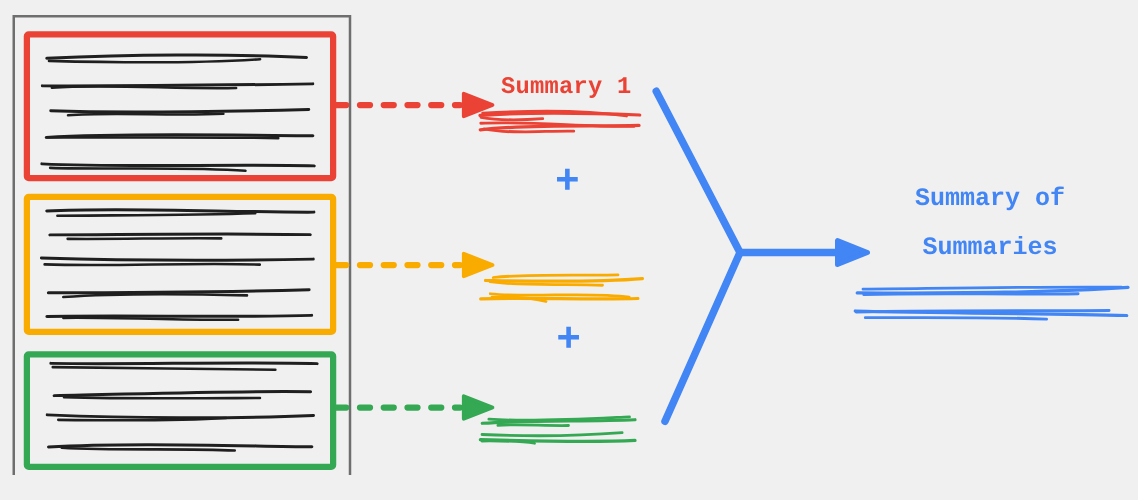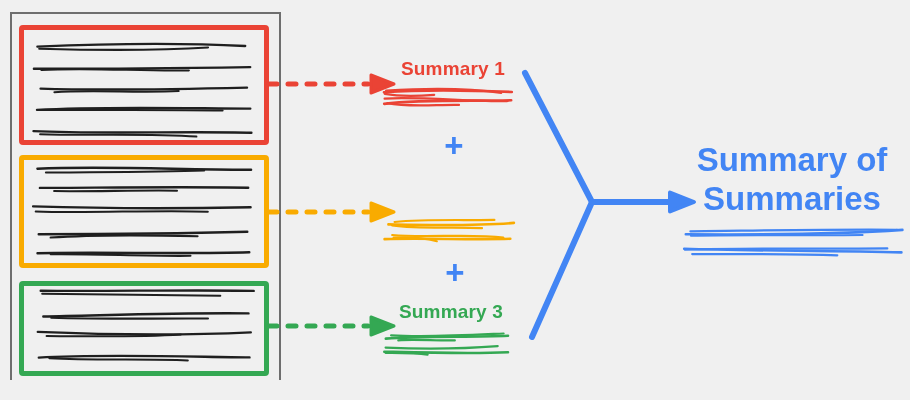--- a/index.html
+++ b/index.html
@@ -1,18 +1,18 @@
 <!DOCTYPE html>
 <html><head>
 <meta charset="utf-8">
 <style>
   html,body{margin:0;padding:0;background:#f0f0f0;}
   .canvas{
     position:relative;width:910px;height:380px;background:#f0f0f0;
-    font-family:Liberation Sans, sans-serif;overflow:hidden;
+    font-family:Liberation Mono, monospace;overflow:hidden;
   }
   .doc-frame{
     position:absolute;left:10px;top:12px;width:271px;height:375px;
     border:2px solid #6e6e6e;box-sizing:border-box;background:transparent;
   }
   .chunk{position:absolute;box-sizing:border-box;border-radius:4px;background:transparent;}
   .chunk-1{left:19px;top:25px;width:250px;height:120px;border:5px solid #ea4335;}
   .chunk-2{left:19px;top:155px;width:250px;height:113px;border:5px solid #f9ab00;}
   .chunk-3{left:19px;top:281px;width:250px;height:95px;border:5px solid #34a853;}
   .strokes{position:absolute;left:0;top:0;pointer-events:none;}
@@ -24,21 +24,21 @@
   .label-2{left:383px;top:188px;color:#f9ab00;}
   .label-3{left:381px;top:301px;color:#34a853;}
   .plus{
     position:absolute;width:40px;text-align:center;color:#4285f4;
     font-size:33px;font-weight:700;line-height:36px;
   }
   .plus-1{left:434px;top:128px;}
   .plus-2{left:435px;top:255px;}
   .final-label{
     position:absolute;left:677px;top:140px;width:230px;text-align:center;
-    color:#4285f4;font-size:33px;font-weight:700;line-height:39px;
+    color:#4285f4;font-size:20px;font-weight:700;line-height:39px;
   }
 </style>
 </head>
 <body>
 
 <div class="canvas">
 
   <div class="doc-frame"></div>
   <div class="chunk chunk-1"></div>
   <div class="chunk chunk-2"></div>
@@ -103,19 +103,18 @@
       <polygon points="394,212 371,203 371,221" fill="#F9AB00" stroke="#F9AB00" stroke-width="3" stroke-linejoin="round"></polygon>
       <path d="M 269 326 L 368 326" stroke="#34A853" stroke-width="5" stroke-linecap="round" stroke-dasharray="8 11" fill="none"></path>
       <polygon points="394,326 371,317 371,335" fill="#34A853" stroke="#34A853" stroke-width="3" stroke-linejoin="round"></polygon>
       <path d="M 525 73 L 592 202" stroke="#4285F4" stroke-width="6" stroke-linecap="round" fill="none"></path>
       <path d="M 532 337 L 592 202" stroke="#4285F4" stroke-width="6" stroke-linecap="round" fill="none"></path>
       <path d="M 592 202 L 672 202" stroke="#4285F4" stroke-width="6" stroke-linecap="round" fill="none"></path>
       <polygon points="694,202 670,192.5 670,211.5" fill="#4285F4" stroke="#4285F4" stroke-width="4" stroke-linejoin="round"></polygon>
     </svg>
 
   <div class="s-label label-1">Summary 1</div>
-  <div class="s-label label-3">Summary 3</div>
 
   <div class="plus plus-1">+</div>
   <div class="plus plus-2">+</div>
 
   <div class="final-label">Summary of Summaries</div>
 </div>
 
 </body></html>

